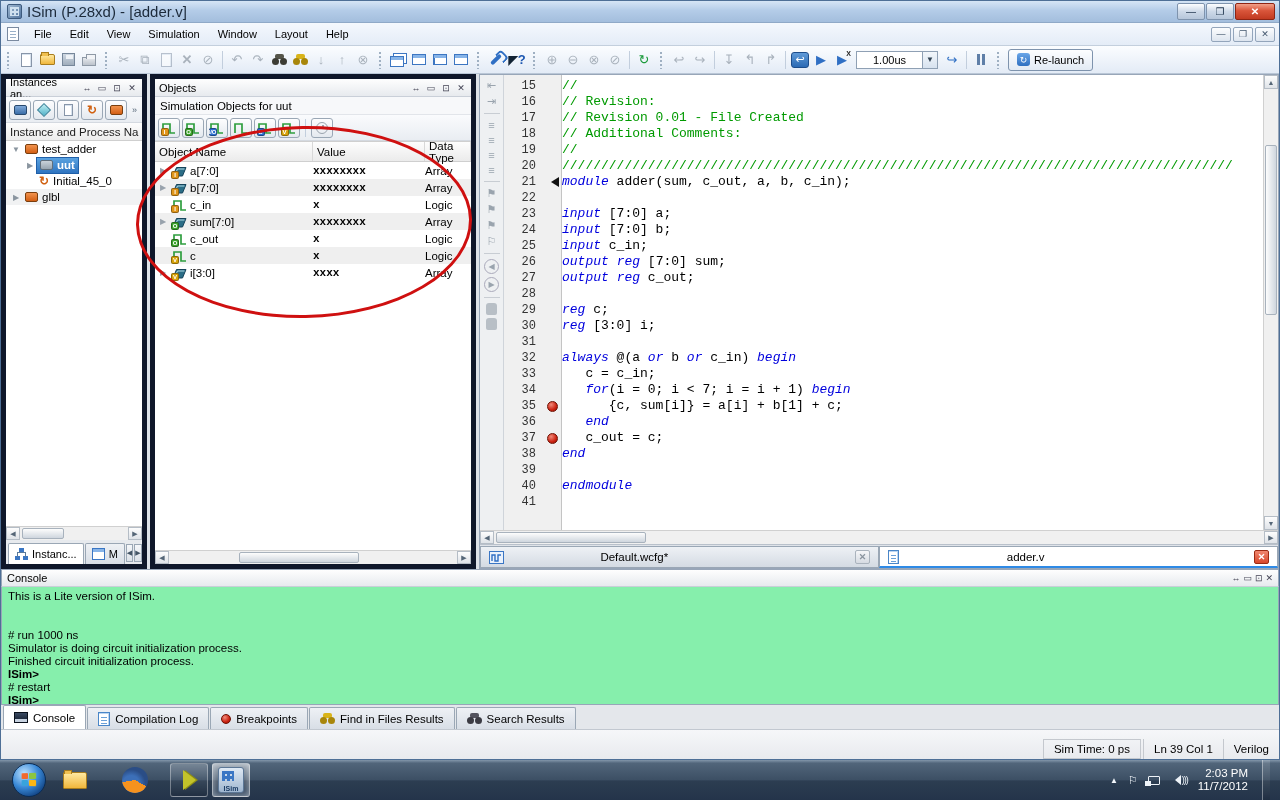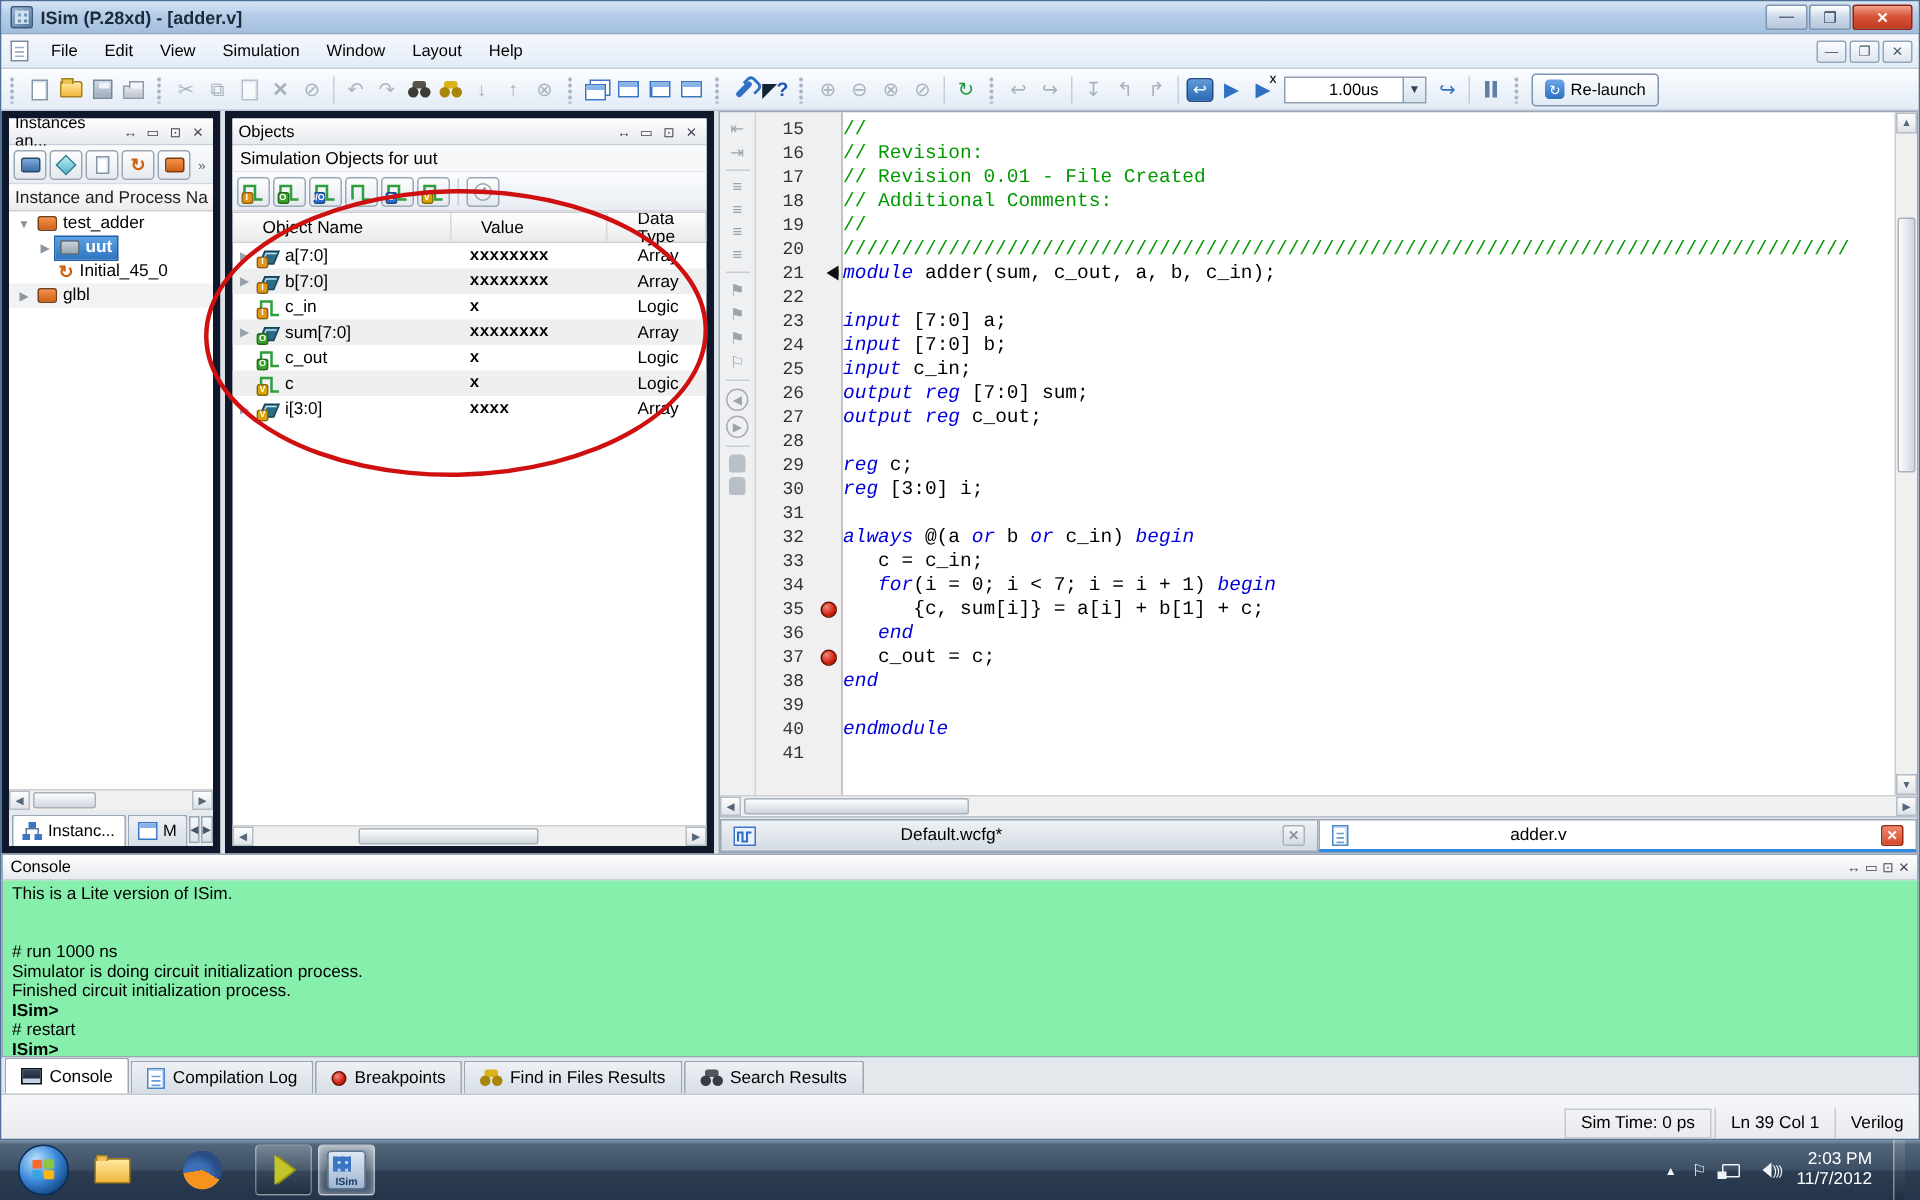--- a/index.html
+++ b/index.html
@@ -5,21 +5,21 @@
   * { box-sizing: border-box; margin:0; padding:0; }
   html,body { width:1280px; height:800px; overflow:hidden; background:#000; }
   body { font-family:"Liberation Sans",sans-serif; font-size:11px; color:#000; }
   .screen { position:relative; width:1280px; height:800px; display:flex; flex-direction:column; }
 
   
   .app { flex:1; display:flex; flex-direction:column; border:1px solid #4e6f96; background:#e4e7eb; min-height:0; }
   .titlebar { height:22px; background:linear-gradient(#d6e5f5,#b4cce8 45%,#a3bedd); display:flex; align-items:center; padding:0 4px; border-bottom:1px solid #8fa9c7; }
   .app-icon { width:15px; height:15px; margin:0 5px 0 2px; border-radius:2px; background:linear-gradient(135deg,#9db6d0,#5577a0); border:1px solid #3d5a7d; position:relative; }
   .app-icon::after { content:""; position:absolute; inset:2px; background:linear-gradient(90deg,#cfe0ef 2px,transparent 2px) 0 0/4px 4px, linear-gradient(#cfe0ef 2px,transparent 2px) 0 0/4px 4px; }
-  .title-text { font-size:12px; color:#1c2a3a;font-weight:bold; }
+  .title-text { font-size:15px; color:#1c2a3a; }
   .win-btns { margin-left:auto; display:flex; gap:1px; }
   .wbtn { width:28px; height:17px; border:1px solid #7e93ad; border-radius:2px; background:linear-gradient(#fdfeff,#cdd9e8 50%,#b6c6da); display:flex; align-items:center; justify-content:center; font-size:10px; color:#243a52; }
   .wbtn.close { width:40px; background:linear-gradient(#f2a089,#d9553a 45%,#c13a21); border-color:#8e2413; color:#fff; font-weight:bold; }
 
   .menubar { height:23px; background:linear-gradient(#f4f8fd,#e4ecf7); display:flex; align-items:center; padding:0 4px; border-bottom:1px solid #c3cfdd; }
   .doc-mini { width:12px; height:14px; background:#fff; border:1px solid #7a8aa0; margin:0 6px 0 2px; position:relative; }
   .doc-mini::after { content:""; position:absolute; left:2px; top:3px; right:2px; height:7px; background:linear-gradient(#9ab0c8 1px,transparent 1px) 0 0/100% 3px; }
   .menu-item { padding:3px 9px; border-radius:2px; }
   .mdi-btns { margin-left:auto; display:flex; gap:2px; }
   .mdi-btn { width:20px; height:15px; border:1px solid #93a5bb; border-radius:2px; background:linear-gradient(#fcfdfe,#dde5ef); font-size:9px; display:flex; align-items:center; justify-content:center; color:#44586f; }
@@ -47,21 +47,21 @@
   .winicon.cols { box-shadow:inset 0 3px 0 #87b4e8, inset 7px 0 0 -6px #3c76c2; }
   .winicon.rows { box-shadow:inset 0 6px 0 -3px #87b4e8, inset 0 3px 0 #3c76c2; }
   .wrench { width:4px; height:13px; background:#2f6fc4; border-radius:2px; transform:rotate(45deg); position:relative; }
   .wrench::after { content:""; position:absolute; top:-4px; left:-2px; width:8px; height:6px; border:2px solid #2f6fc4; border-bottom:none; border-radius:4px 4px 0 0; background:transparent; }
   .helpptr { font-weight:bold; color:#123; font-size:12px; }
   .helpptr b { color:#1b56b0; font-size:13px; }
   .runbox { width:18px; height:16px; background:linear-gradient(#5f9ad8,#2b6ab4); border:1px solid #1c4d8c; border-radius:3px; color:#fff; font-size:11px; display:flex; align-items:center; justify-content:center; }
   .play { color:#2f6fc4; font-size:13px; }
   .supx { position:absolute; top:0; right:1px; font-size:7px; color:#222; font-weight:bold; }
   .timecombo { display:flex; align-items:center; border:1px solid #8fa0b4; background:#fff; height:18px; margin:0 3px; }
-  .timecombo .val { padding:0 16px; font-size:11px;margin-left:13px; }
+  .timecombo .val { padding:0 16px; font-size:11px; }
   .timecombo .drop { width:15px; height:100%; background:linear-gradient(#f3f7fb,#d7e2ef); border-left:1px solid #8fa0b4; display:flex; align-items:center; justify-content:center; font-size:8px; color:#345; }
   .pausebars { display:flex; gap:2px; }
   .pausebars i { width:3px; height:11px; background:#5f7fa8; }
   .relaunch { display:flex; align-items:center; gap:4px; height:22px; border:1px solid #7e93ad; border-radius:3px; background:linear-gradient(#fdfeff,#e2eaf4); padding:0 8px; margin-left:4px; }
   .relaunch .ric { width:13px; height:13px; border-radius:3px; background:linear-gradient(#6aa6e8,#2e6fc0); color:#fff; font-size:9px; display:flex; align-items:center; justify-content:center; }
 
   
   .main { flex:1; display:flex; min-height:0; }
   .vsplit { width:3px; background:#dde2e8; }
   .panel { background:#fff; border:5px solid #0f172a; display:flex; flex-direction:column; min-width:0; }
@@ -94,21 +94,21 @@
   .orgchart i { position:absolute; width:5px; height:4px; background:#3a76c4; }
   .orgchart i:nth-child(1){ left:4px; top:0; } .orgchart i:nth-child(2){ left:0; bottom:0; } .orgchart i:nth-child(3){ right:0; bottom:0; }
   .orgchart::after { content:""; position:absolute; top:4px; left:2px; right:2px; height:4px; border:1px solid #5a7a9a; border-bottom:none; }
   .memicon { width:13px; height:12px; background:#fff; border:1px solid #3a76c4; box-shadow:inset 0 3px 0 #87b4e8; }
   .navarr { width:13px; height:18px; border:1px solid #9aa7b5; background:linear-gradient(#f5f7fa,#dbe1e8); display:flex; align-items:center; justify-content:center; font-size:7px; color:#456; margin-bottom:2px; }
 
   
   .subtitle { height:18px; display:flex; align-items:center; padding:0 5px; font-size:11.5px; border-bottom:1px solid #e2e5ea; background:#f7f8fa; }
   .otable { flex:1; display:flex; flex-direction:column; overflow:hidden; border-top:1px solid #cfcfcf; }
   .ohead { height:20px; display:flex; background:linear-gradient(#fdfdfd,#ebebeb); border-bottom:1px solid #cfcfcf; font-size:11.5px; align-items:center; }
-  .ohead div { padding:0 20px; border-right:1px solid #d8d8d8; height:100%; display:flex; align-items:center; }
+  .ohead div { padding:0 4px; border-right:1px solid #d8d8d8; height:100%; display:flex; align-items:center; }
   .orow { height:17px; display:flex; align-items:center; font-size:11.5px; }
   .orow.stripe { background:#efefef; }
   .oc-name { width:158px; display:flex; align-items:center; gap:3px; padding-left:2px; }
   .oc-val { width:112px; font-family:"Liberation Mono",monospace; font-weight:bold; font-size:11px; }
   .oc-type { flex:1; }
   .oexp { width:12px; text-align:center; color:#98a2ac; font-size:8px; }
   .sigicon { position:relative; width:15px; height:14px; display:inline-flex; align-items:center; justify-content:center; }
   .badge { position:absolute; left:-1px; bottom:-1px; width:8px; height:8px; font-size:6px; font-weight:bold; color:#fff; display:flex; align-items:center; justify-content:center; border-radius:2px; border:1px solid rgba(0,0,0,.35); line-height:1; }
 
   

